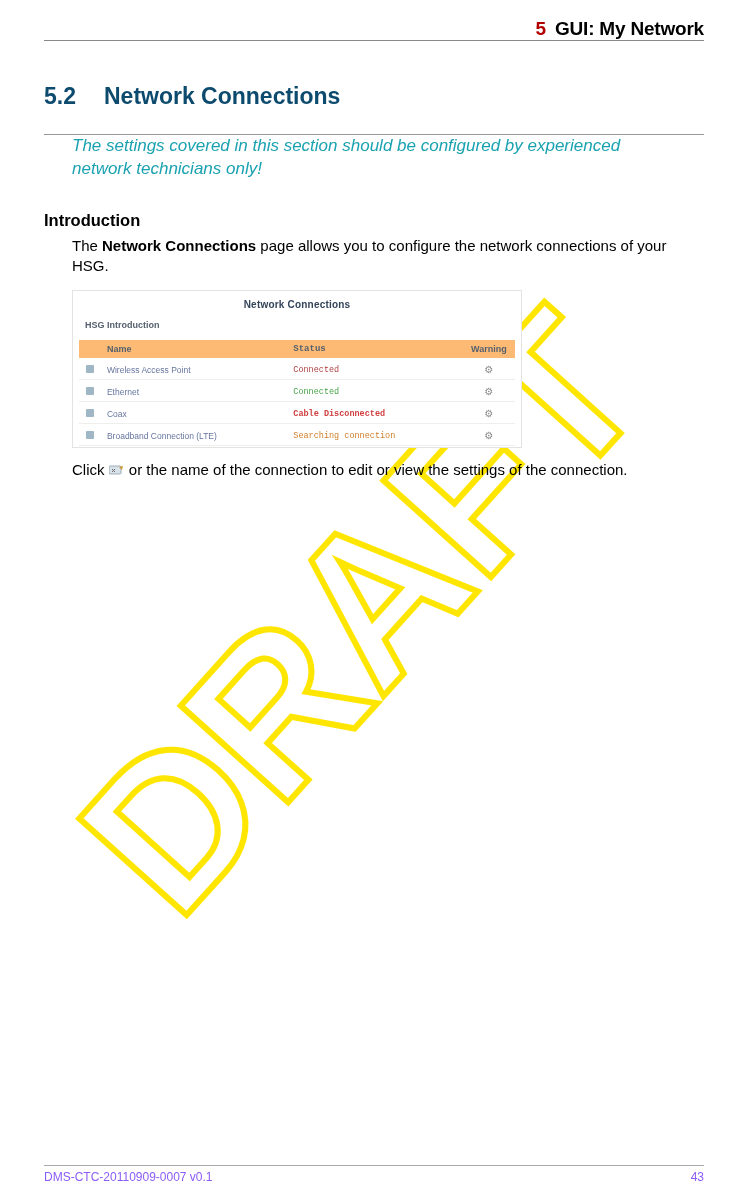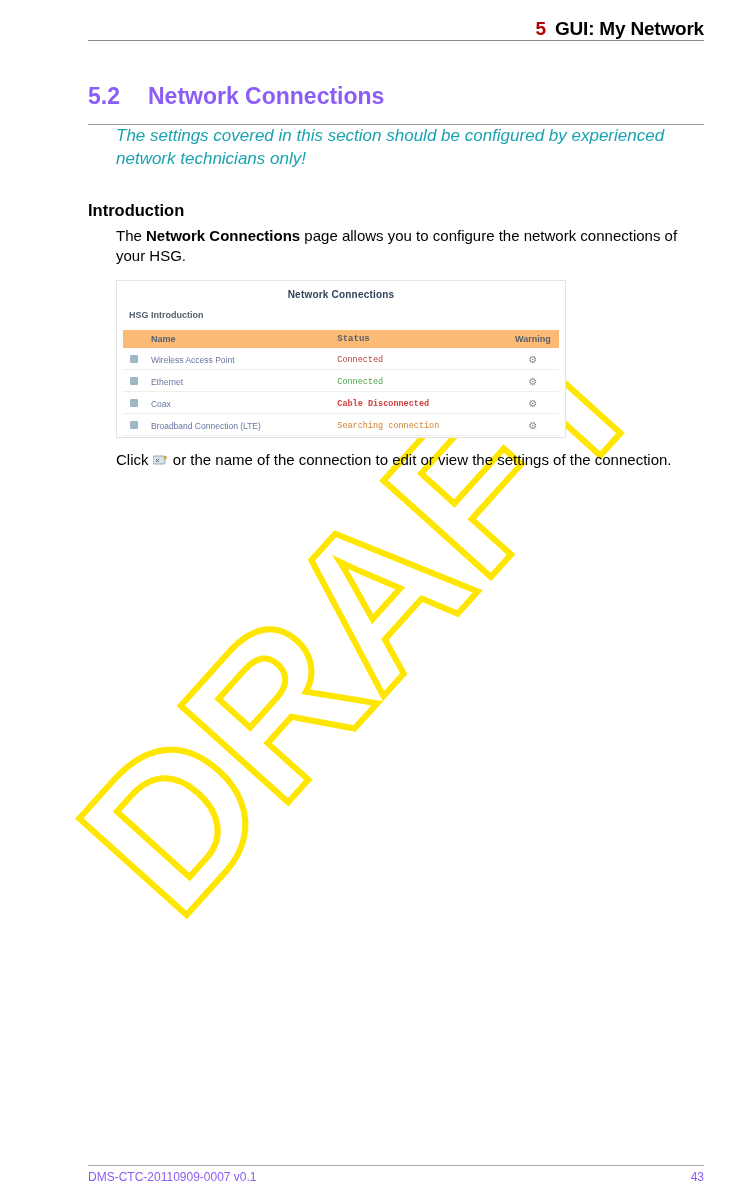--- a/index.html
+++ b/index.html
@@ -9,43 +9,42 @@
     background: #fff;
     font-family: "Segoe UI", "Helvetica Neue", Arial, sans-serif;
     position: relative;
     color: #000;
     overflow: hidden;
   }
   .page {
     padding: 18px 44px 30px 44px;
     height: 100%;
     position: relative;
-    margin-left: 44px;
   }
   .chapter-header {
     text-align: right;
     font-weight: 800;
     font-size: 19px;
     letter-spacing: -0.2px;
     padding-bottom: 2px;
   }
   .chapter-header .num { color: #b20000; font-weight: 800; margin-right: 4px; }
   .chapter-header .ttl { color: #000; }
   .hr-top { border: none; border-top: 1.5px solid #888; margin-top: -2px; }
 
   .section-heading {
     margin-top: 42px;
     display: flex;
     align-items: baseline;
     gap: 28px;
-    color: #8b5cf6;
+    color: #0c4a6e;
     font-weight: 700;
     font-size: 23px;
     border-bottom: 1.5px solid #999;
-    padding-bottom: 14px;
+    padding-bottom: 24px;
   }
   .section-heading .snum { }
   .section-heading .stitle { }
 
   .subhead {
     font-weight: 700;
     font-size: 16.5px;
     margin-top: 30px;
     margin-bottom: 6px;
   }

